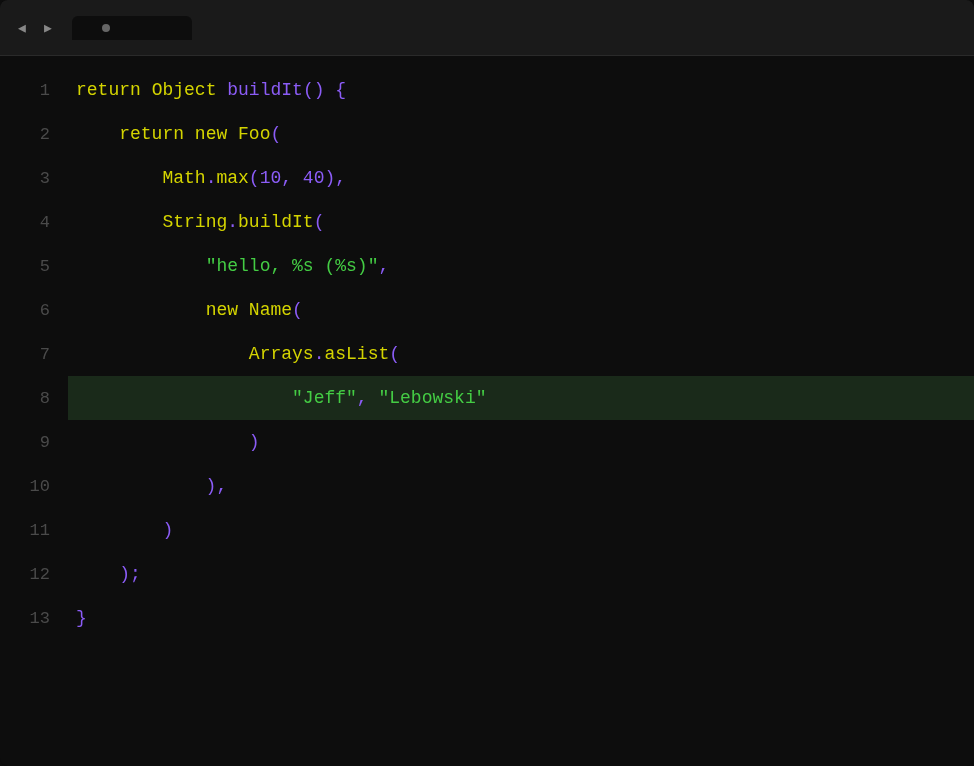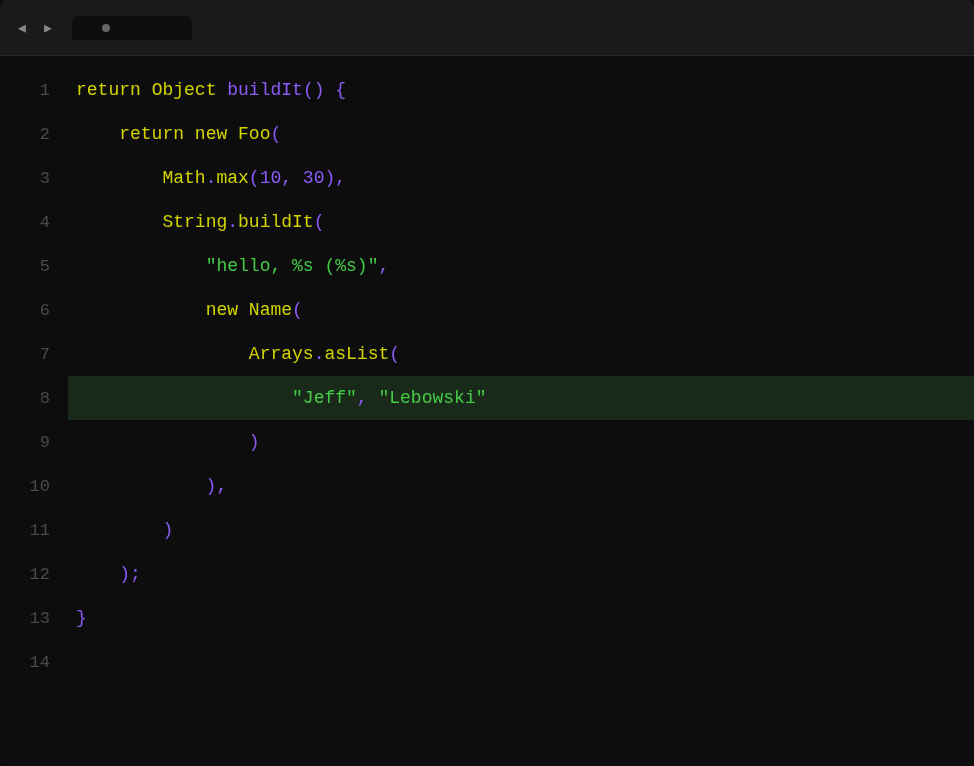--- a/index.html
+++ b/index.html
@@ -152,26 +152,25 @@
         <div class="line-number">4</div>
         <div class="line-number">5</div>
         <div class="line-number">6</div>
         <div class="line-number">7</div>
         <div class="line-number">8</div>
         <div class="line-number">9</div>
         <div class="line-number">10</div>
         <div class="line-number">11</div>
         <div class="line-number">12</div>
         <div class="line-number">13</div>
-        <div class="line-number">14</div>
       </div>
     <div class="code-area" id="code-area">
         <div class="code-line"><span class="kw">return </span><span class="kw">Object </span><span class="white">buildIt</span><span class="white">() {</span></div>
         <div class="code-line"><span class="kw">    return </span><span class="kw">new </span><span class="cls">Foo</span><span class="white">(</span></div>
-        <div class="code-line"><span class="white">        </span><span class="cls">Math</span><span class="white">.</span><span class="method">max</span><span class="white">(10, 30),</span></div>
+        <div class="code-line"><span class="white">        </span><span class="cls">Math</span><span class="white">.</span><span class="method">max</span><span class="white">(10, 40),</span></div>
         <div class="code-line"><span class="white">        </span><span class="cls">String</span><span class="white">.</span><span class="method">buildIt</span><span class="white">(</span></div>
         <div class="code-line"><span class="white">            </span><span class="str">"hello, %s (%s)"</span><span class="white">,</span></div>
         <div class="code-line"><span class="white">            </span><span class="kw">new </span><span class="cls">Name</span><span class="white">(</span></div>
         <div class="code-line"><span class="white">                </span><span class="cls">Arrays</span><span class="white">.</span><span class="method">asList</span><span class="white">(</span></div>
         <div class="code-line highlighted"><span class="white">                    </span><span class="str">"Jeff"</span><span class="white">, </span><span class="str">"Lebowski"</span></div>
         <div class="code-line"><span class="white">                )</span></div>
         <div class="code-line"><span class="white">            ),</span></div>
         <div class="code-line"><span class="white">        )</span></div>
         <div class="code-line"><span class="white">    );</span></div>
         <div class="code-line"><span class="white">}</span></div>

